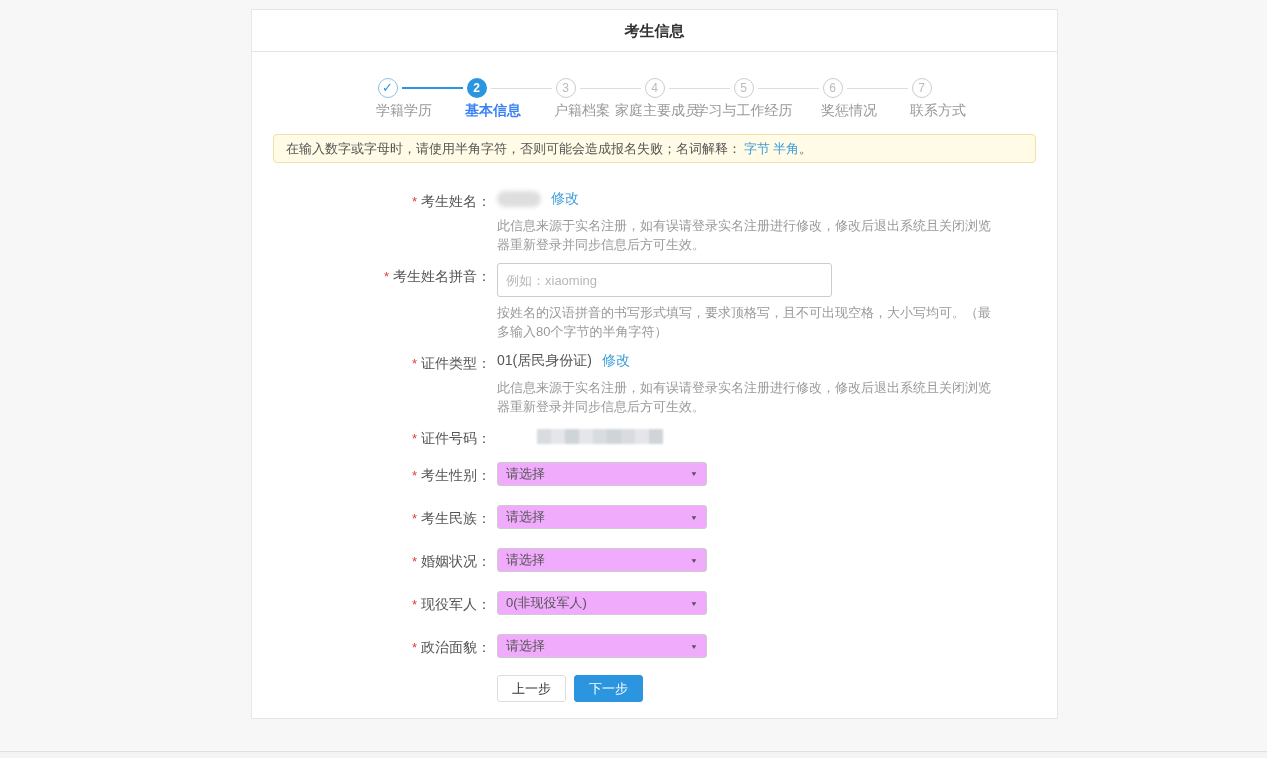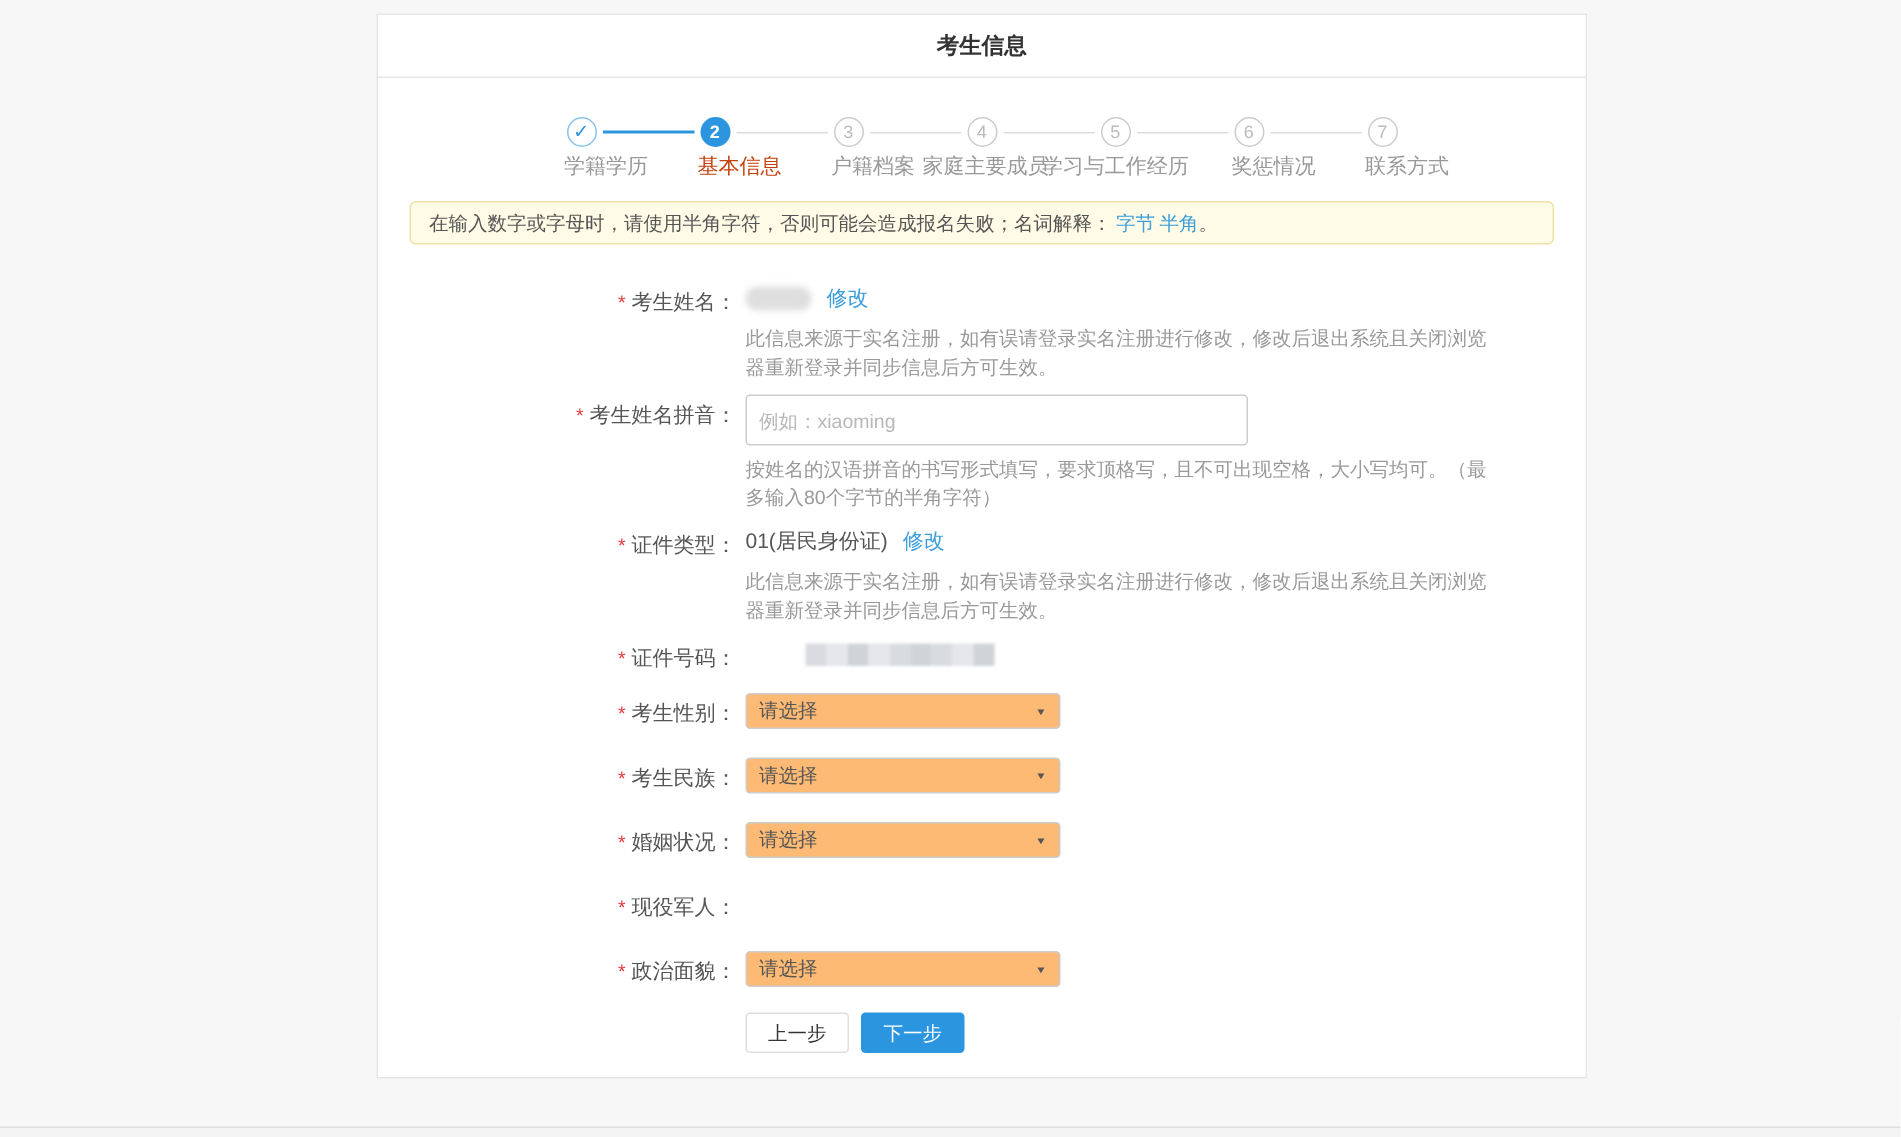--- a/index.html
+++ b/index.html
@@ -25,21 +25,21 @@
     width:20px; height:20px; border-radius:50%; margin:0 auto;
     line-height:18px; font-size:12px; background:#fff;
     border:1px solid #ccc; color:#bbb;
   }
   .step.done .step-circle  { border-color:#8ac4ea; color:#2b95df; font-size:13px; }
   .step.active .step-circle{ background:#2b95df; border-color:#2b95df; color:#fff; font-weight:bold; line-height:20px; border:none; }
   .step-label {
     margin-top:4px; font-size:14px; color:#999; white-space:nowrap;
     position:relative; left:50%; transform:translateX(-50%); display:inline-block;
   }
-  .step.active .step-label { color:#c2410c; font-weight:normal; }
+  .step.active .step-label { color:#3b82f6; font-weight:bold; }
   .step.has-line::after {
     content:""; position:absolute; top:10px; left:calc(50% + 14px);
     width:61px; height:1px; background:#ddd;
   }
   .step.has-line.line-blue::after { background:#2b95df; height:2px; top:9px; }
   
   .notice {
     margin:14px 21px 0; height:29px; line-height:27px;
     background:#fffbe6; border:1px solid #f0e2a6; border-radius:4px;
     padding-left:12px; font-size:13px; color:#555;
@@ -68,21 +68,21 @@
   .mosaic i:nth-child(3n)   { background:#cfd4d9; }
   .text-input {
     width:335px; height:25px; border:1px solid #ccc; border-radius:3px;
     padding:16px 8px; font-size:13px; color:#555; outline:none;
     font-family:"Liberation Sans","DejaVu Sans",sans-serif;
   }
   .text-input::placeholder { color:#b8b8b8; }
   .select {
     display:flex; align-items:center; justify-content:space-between;
     width:210px; height:24px; border:1px solid #ccc; border-radius:3px;
-    background:#fdba74; padding:0 8px; font-size:13px; color:#555; cursor:pointer;
+    background:#f0abfc; padding:0 8px; font-size:13px; color:#555; cursor:pointer;
   }
   .select-arrow { font-size:8px; color:#555; transform:scaleY(0.8); }
   .mb-a { margin-bottom:9px; }
   .mb-b { margin-bottom:13px;gap:40px; }
   .mb-c { margin-bottom:19px; }
   .mb-d { margin-bottom:17px; }
   .btn-group { display:flex; }
   .btn {
     height:27px; min-width:59px; padding:0 14px; font-size:13px;
     border-radius:3px; cursor:pointer;
@@ -214,20 +214,26 @@
       <div class="row-field">
         <div class="select">
           <span>请选择</span>
           <span class="select-arrow">▼</span>
         </div>
       </div>
     </div>
 
     <div class="form-row mb-c">
       <div class="row-label"><span class="star">*</span><span>现役军人：</span></div>
+      <div class="row-field">
+        <div class="select">
+          <span>0(非现役军人)</span>
+          <span class="select-arrow">▼</span>
+        </div>
+      </div>
     </div>
 
     <div class="form-row mb-d">
       <div class="row-label"><span class="star">*</span><span>政治面貌：</span></div>
       <div class="row-field">
         <div class="select">
           <span>请选择</span>
           <span class="select-arrow">▼</span>
         </div>
       </div>

